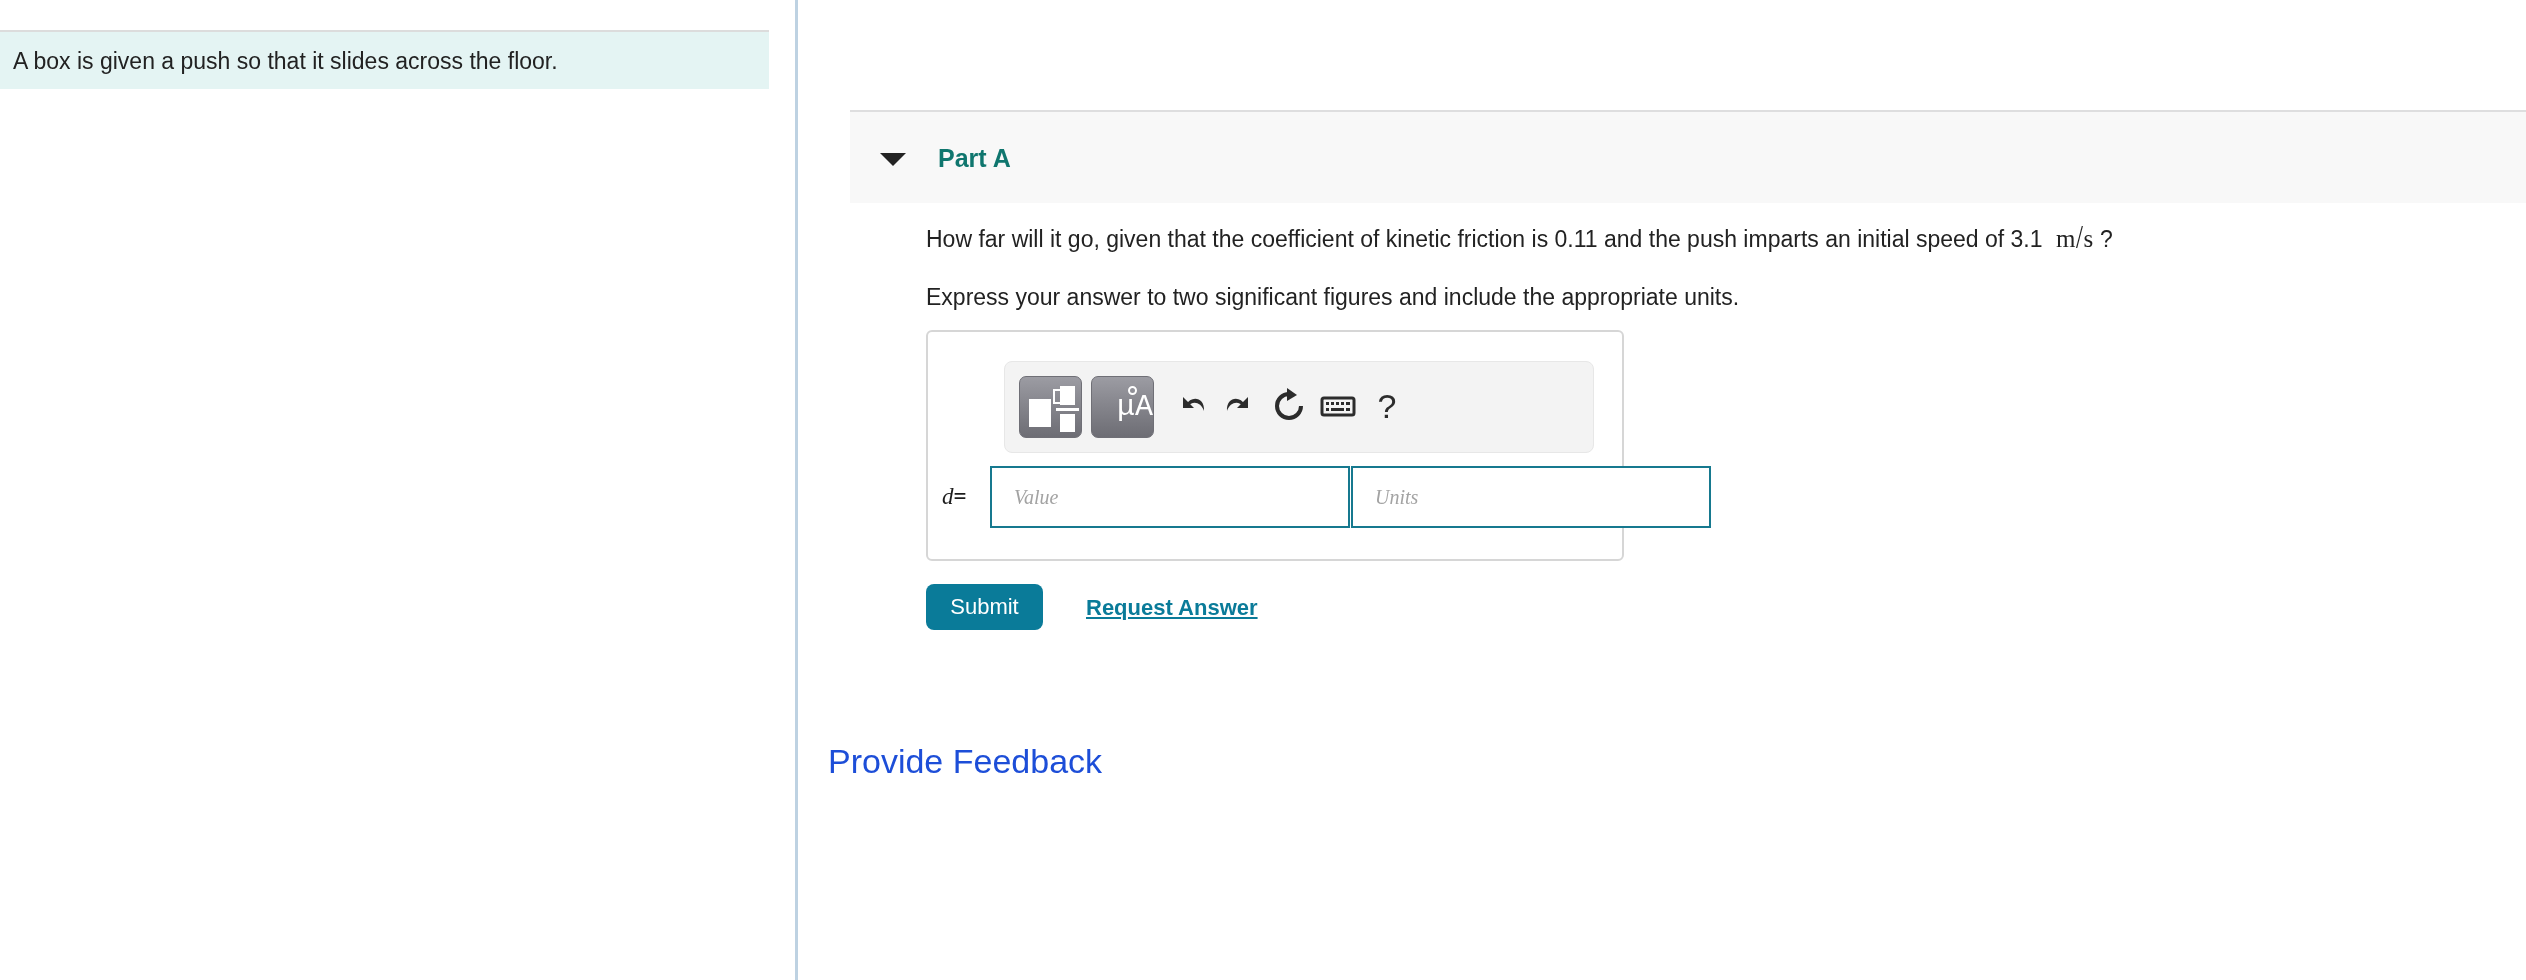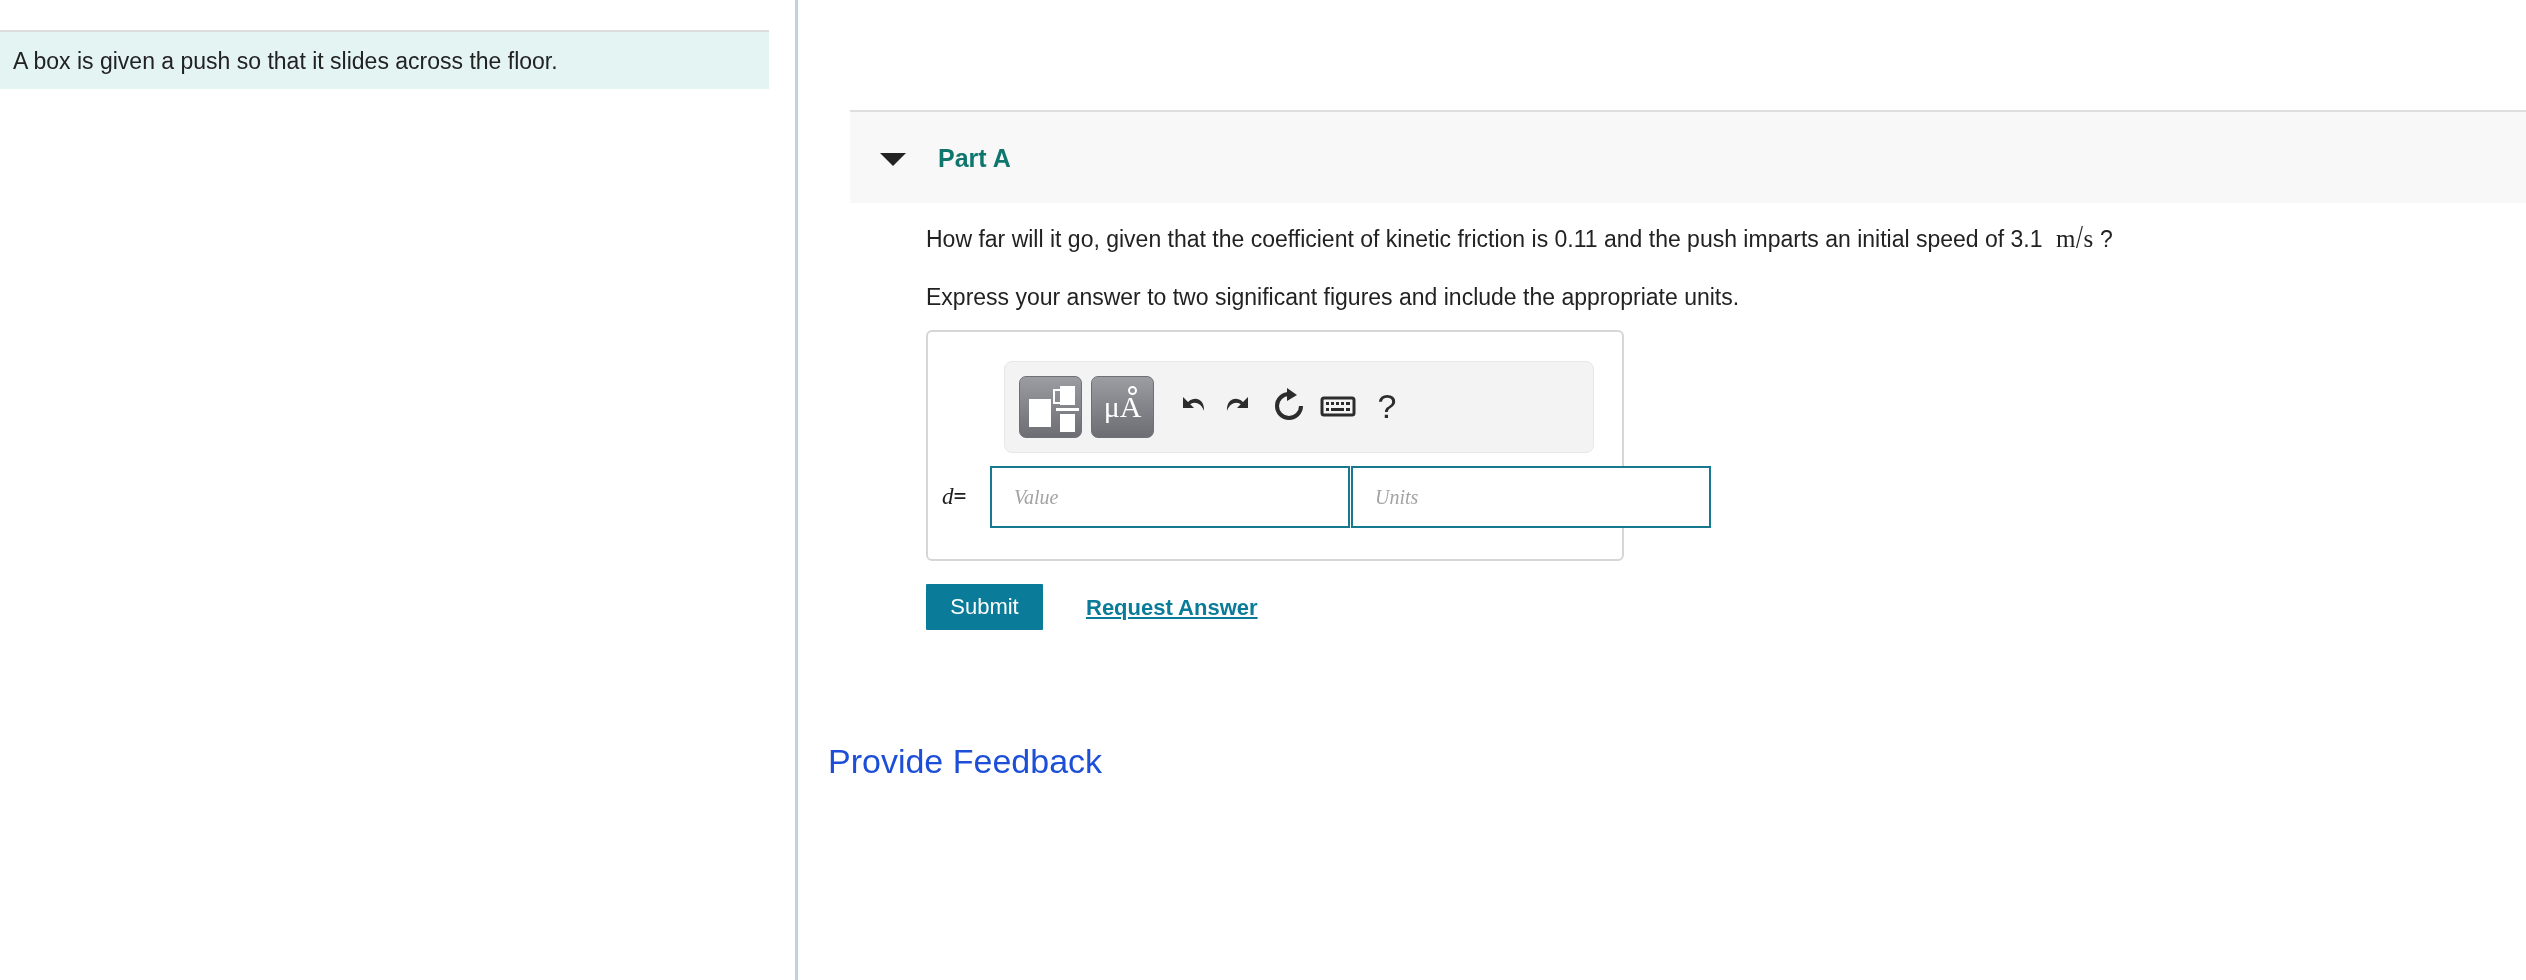--- a/index.html
+++ b/index.html
@@ -214,23 +214,23 @@
 
   
   #units-glyph {
     position: absolute;
     left: 0;
     top: 0;
     width: 100%;
     height: 100%;
     display: flex;
     align-items: center;
-    justify-content: center;
+    justify-content: flex-end;
     color: #ffffff;
-    font-family: Liberation Serif, serif;
+    font-family: Liberation Mono, monospace;
     font-size: 30px;
     line-height: 1;
     letter-spacing: 0px;
   }
   #units-glyph .ring {
     position: absolute;
     left: 36px;
     top: 9px;
     width: 9px;
     height: 9px;
@@ -308,21 +308,21 @@
   
   #submit-button {
     position: absolute;
     left: 128px;
     top: 584px;
     width: 117px;
     height: 46px;
     background: #0a7b99;
     color: #ffffff;
     border: none;
-    border-radius: 1px;
+    border-radius: 8px;
     font-family: "Liberation Sans", sans-serif;
     font-size: 22px;
     cursor: pointer;
     padding: 0;
   }
   #request-answer-link {
     position: absolute;
     left: 288px;
     top: 595px;
     font-size: 22px;

